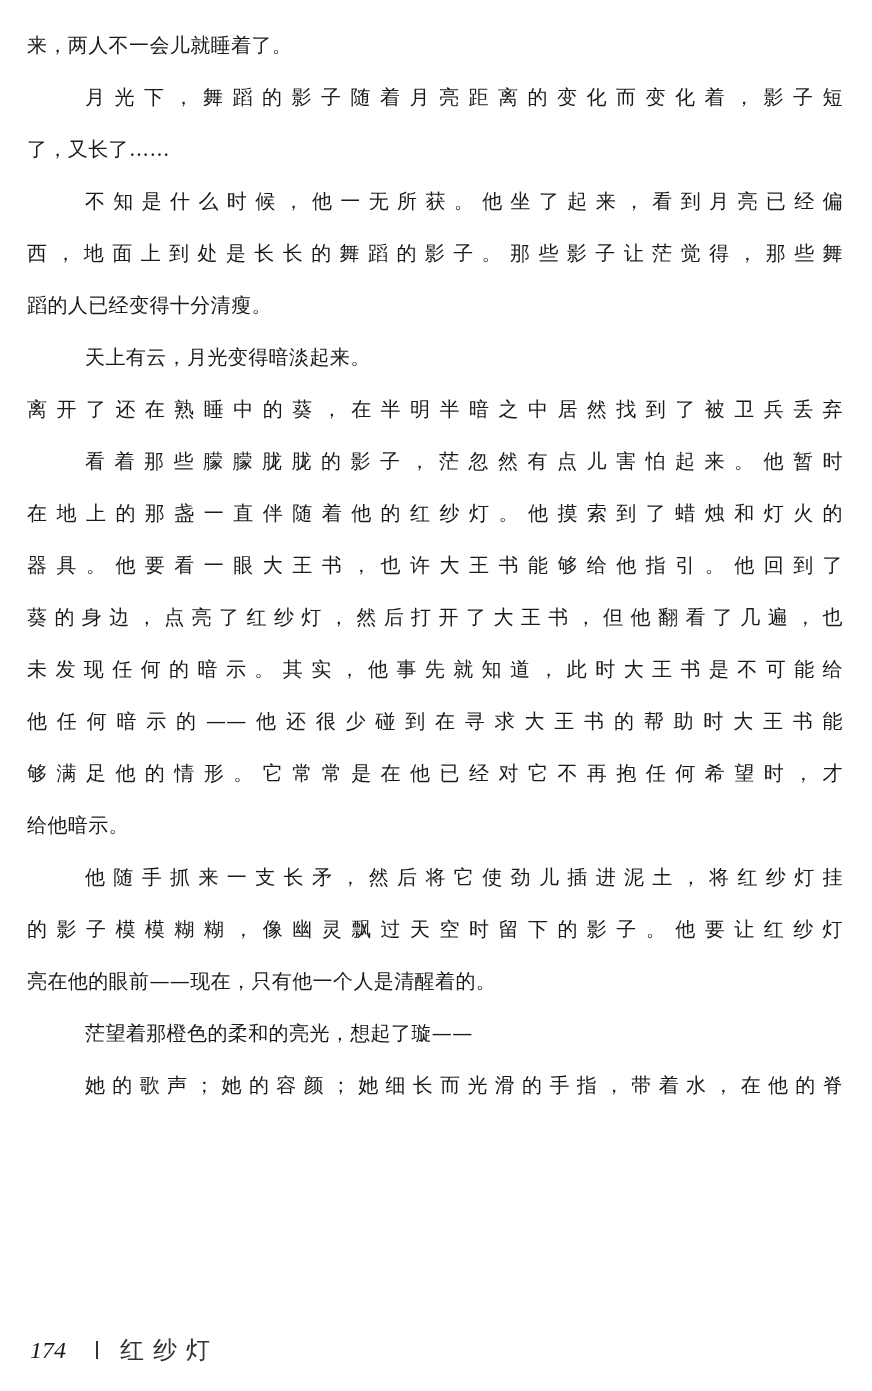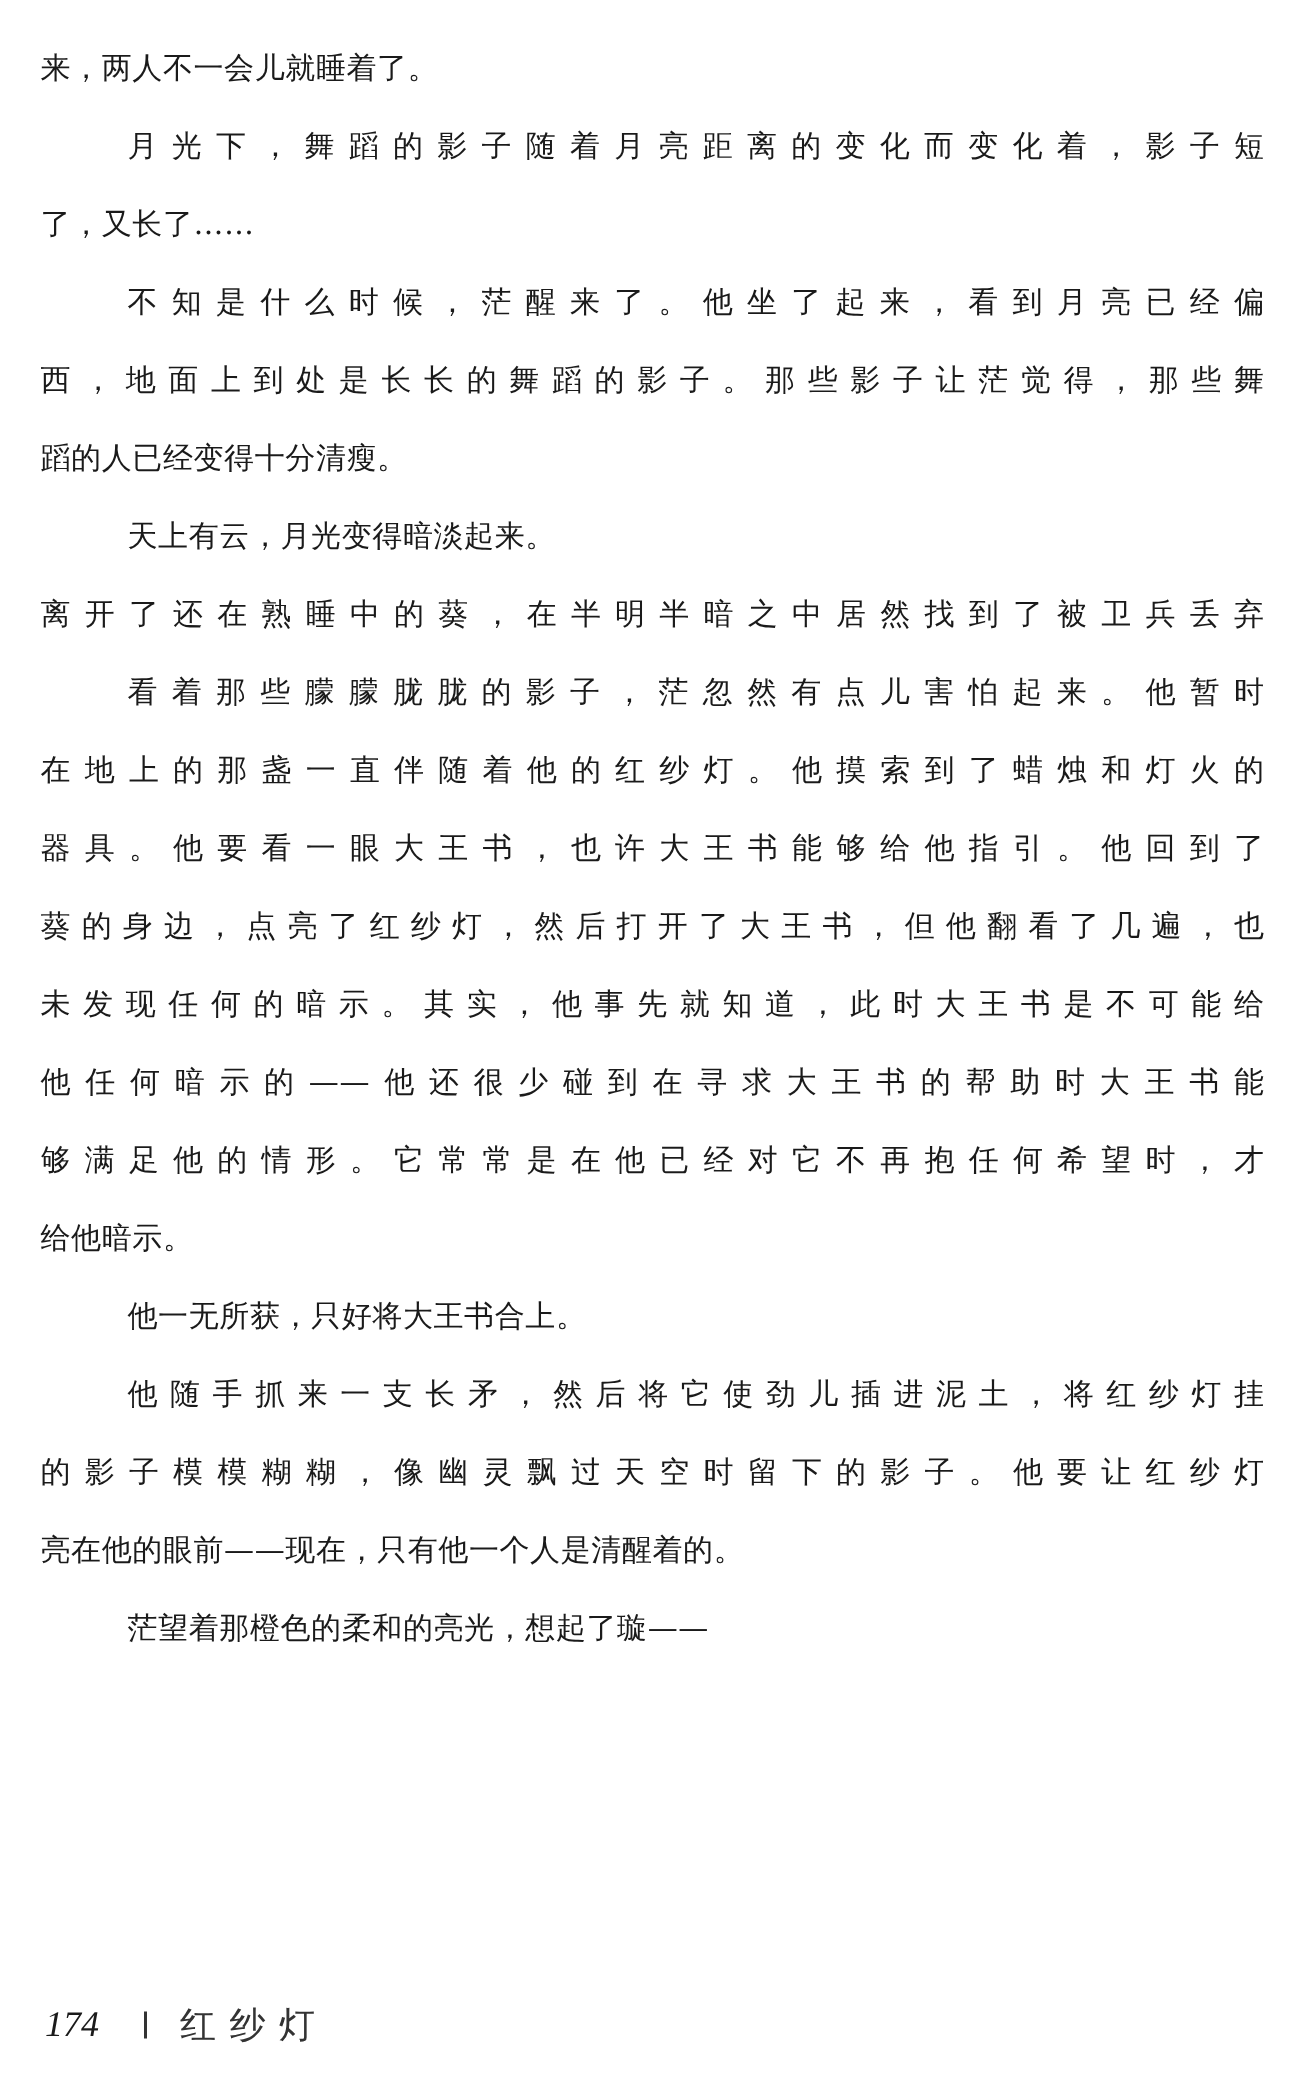--- a/index.html
+++ b/index.html
@@ -65,37 +65,37 @@
       color: #333333;
     }
   </style>
 </head>
 <body>
 
 <div class="page-body">
   <span class="line last">来，两人不一会儿就睡着了。</span>
   <span class="line indent">月光下，舞蹈的影子随着月亮距离的变化而变化着，影子短</span>
   <span class="line last">了，又长了……</span>
-  <span class="line indent">不知是什么时候，茫醒来了。他坐了起来，看到月亮已经偏</span>
+  <span class="line indent">不知是什么时候，他一无所获。他坐了起来，看到月亮已经偏</span>
   <span class="line">西，地面上到处是长长的舞蹈的影子。那些影子让茫觉得，那些舞</span>
   <span class="line last">蹈的人已经变得十分清瘦。</span>
   <span class="line indent last">天上有云，月光变得暗淡起来。</span>
   <span class="line">离开了还在熟睡中的葵，在半明半暗之中居然找到了被卫兵丢弃</span>
   <span class="line indent">看着那些朦朦胧胧的影子，茫忽然有点儿害怕起来。他暂时</span>
   <span class="line">在地上的那盏一直伴随着他的红纱灯。他摸索到了蜡烛和灯火的</span>
   <span class="line">器具。他要看一眼大王书，也许大王书能够给他指引。他回到了</span>
   <span class="line">葵的身边，点亮了红纱灯，然后打开了大王书，但他翻看了几遍，也</span>
   <span class="line">未发现任何的暗示。其实，他事先就知道，此时大王书是不可能给</span>
   <span class="line">他任何暗示的——他还很少碰到在寻求大王书的帮助时大王书能</span>
   <span class="line">够满足他的情形。它常常是在他已经对它不再抱任何希望时，才</span>
   <span class="line last">给他暗示。</span>
-  <span class="line indent last">他一无所获，只好将大王书合上。</span>
   <span class="line indent">他随手抓来一支长矛，然后将它使劲儿插进泥土，将红纱灯挂</span>
   <span class="line">的影子模模糊糊，像幽灵飘过天空时留下的影子。他要让红纱灯</span>
   <span class="line last">亮在他的眼前——现在，只有他一个人是清醒着的。</span>
   <span class="line indent last">茫望着那橙色的柔和的亮光，想起了璇——</span>
+  <span class="line indent">她的歌声；她的容颜；她细长而光滑的手指，带着水，在他的脊</span>
 </div>
 
 <div class="footer">
   <span class="page-number">174</span>
   <span class="footer-divider"></span>
   <span class="running-title">红纱灯</span>
 </div>
 
 </body></html>

